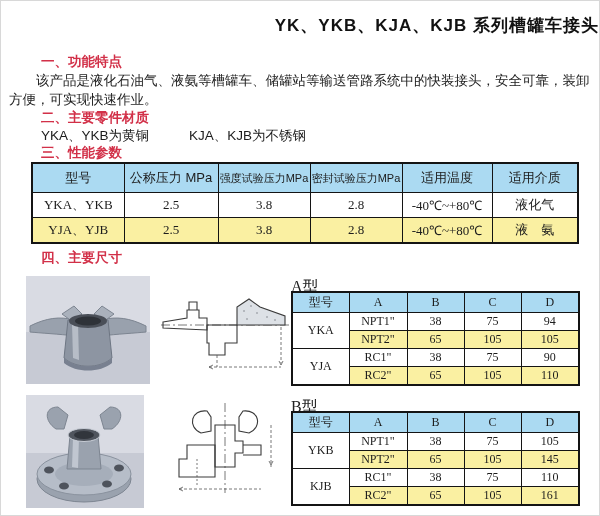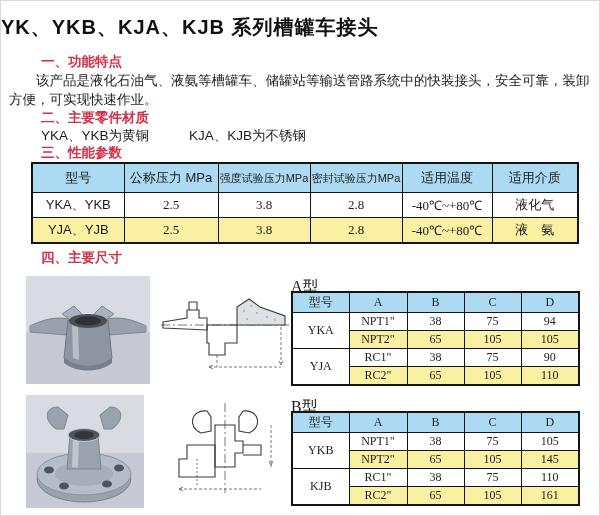--- a/index.html
+++ b/index.html
@@ -2,22 +2,22 @@
 <html><head>
 <meta charset="utf-8">
 <style>
   html,body{margin:0;padding:0;background:#ffffff;}
   .page{
     position:relative;width:600px;height:516px;background:#ffffff;
     border:1px solid #d8d8d8;box-sizing:border-box;overflow:hidden;
     font-family:"Liberation Sans",sans-serif;color:#1c1c1c;
   }
   .title{
-    position:absolute;top:13px;left:0;width:100%;text-align:left;
-    font-size:20px;font-weight:bold;letter-spacing:1px;color:#111;
+    position:absolute;top:13px;left:0;width:100%;text-align:right;
+    font-size:17px;font-weight:bold;letter-spacing:1px;color:#111;
   }
   .sec-heading{
     position:absolute;left:40px;color:#d23048;font-weight:bold;font-size:13.5px;
   }
   #sec1{top:52px;text-align:right;}
   #sec2{top:108px;}
   #sec3{top:143px;}
   #sec4{top:248px;}
   .para{
     position:absolute;left:8px;top:70px;width:586px;
@@ -28,21 +28,21 @@
 
   table{border-collapse:collapse;}
   
   .perf{
     position:absolute;left:30px;top:161px;width:546px;table-layout:fixed;
     border:2px solid #141414;
   }
   .perf th,.perf td{border:1px solid #141414;text-align:center;padding:0;overflow:hidden;white-space:nowrap;}
   .perf th{background:#abdaf2;font-size:13px;font-weight:normal;height:28px;}
   .perf th.small{font-size:11px;}
-  .perf td{height:24px;font-size:13px;}
+  .perf td{height:24px;font-size:13px;font-family:Liberation Serif, serif;}
   .perf td.num{font-family:"Liberation Serif",serif;}
   .perf tr.yellow td{background:#faf0a2;text-align:center;}
 
   
   .dim-label{
     position:absolute;left:290px;font-size:16px;
     font-family:"Liberation Serif",serif;color:#222;
   }
   #labelA{top:276px;}
   #labelB{top:396px;}

